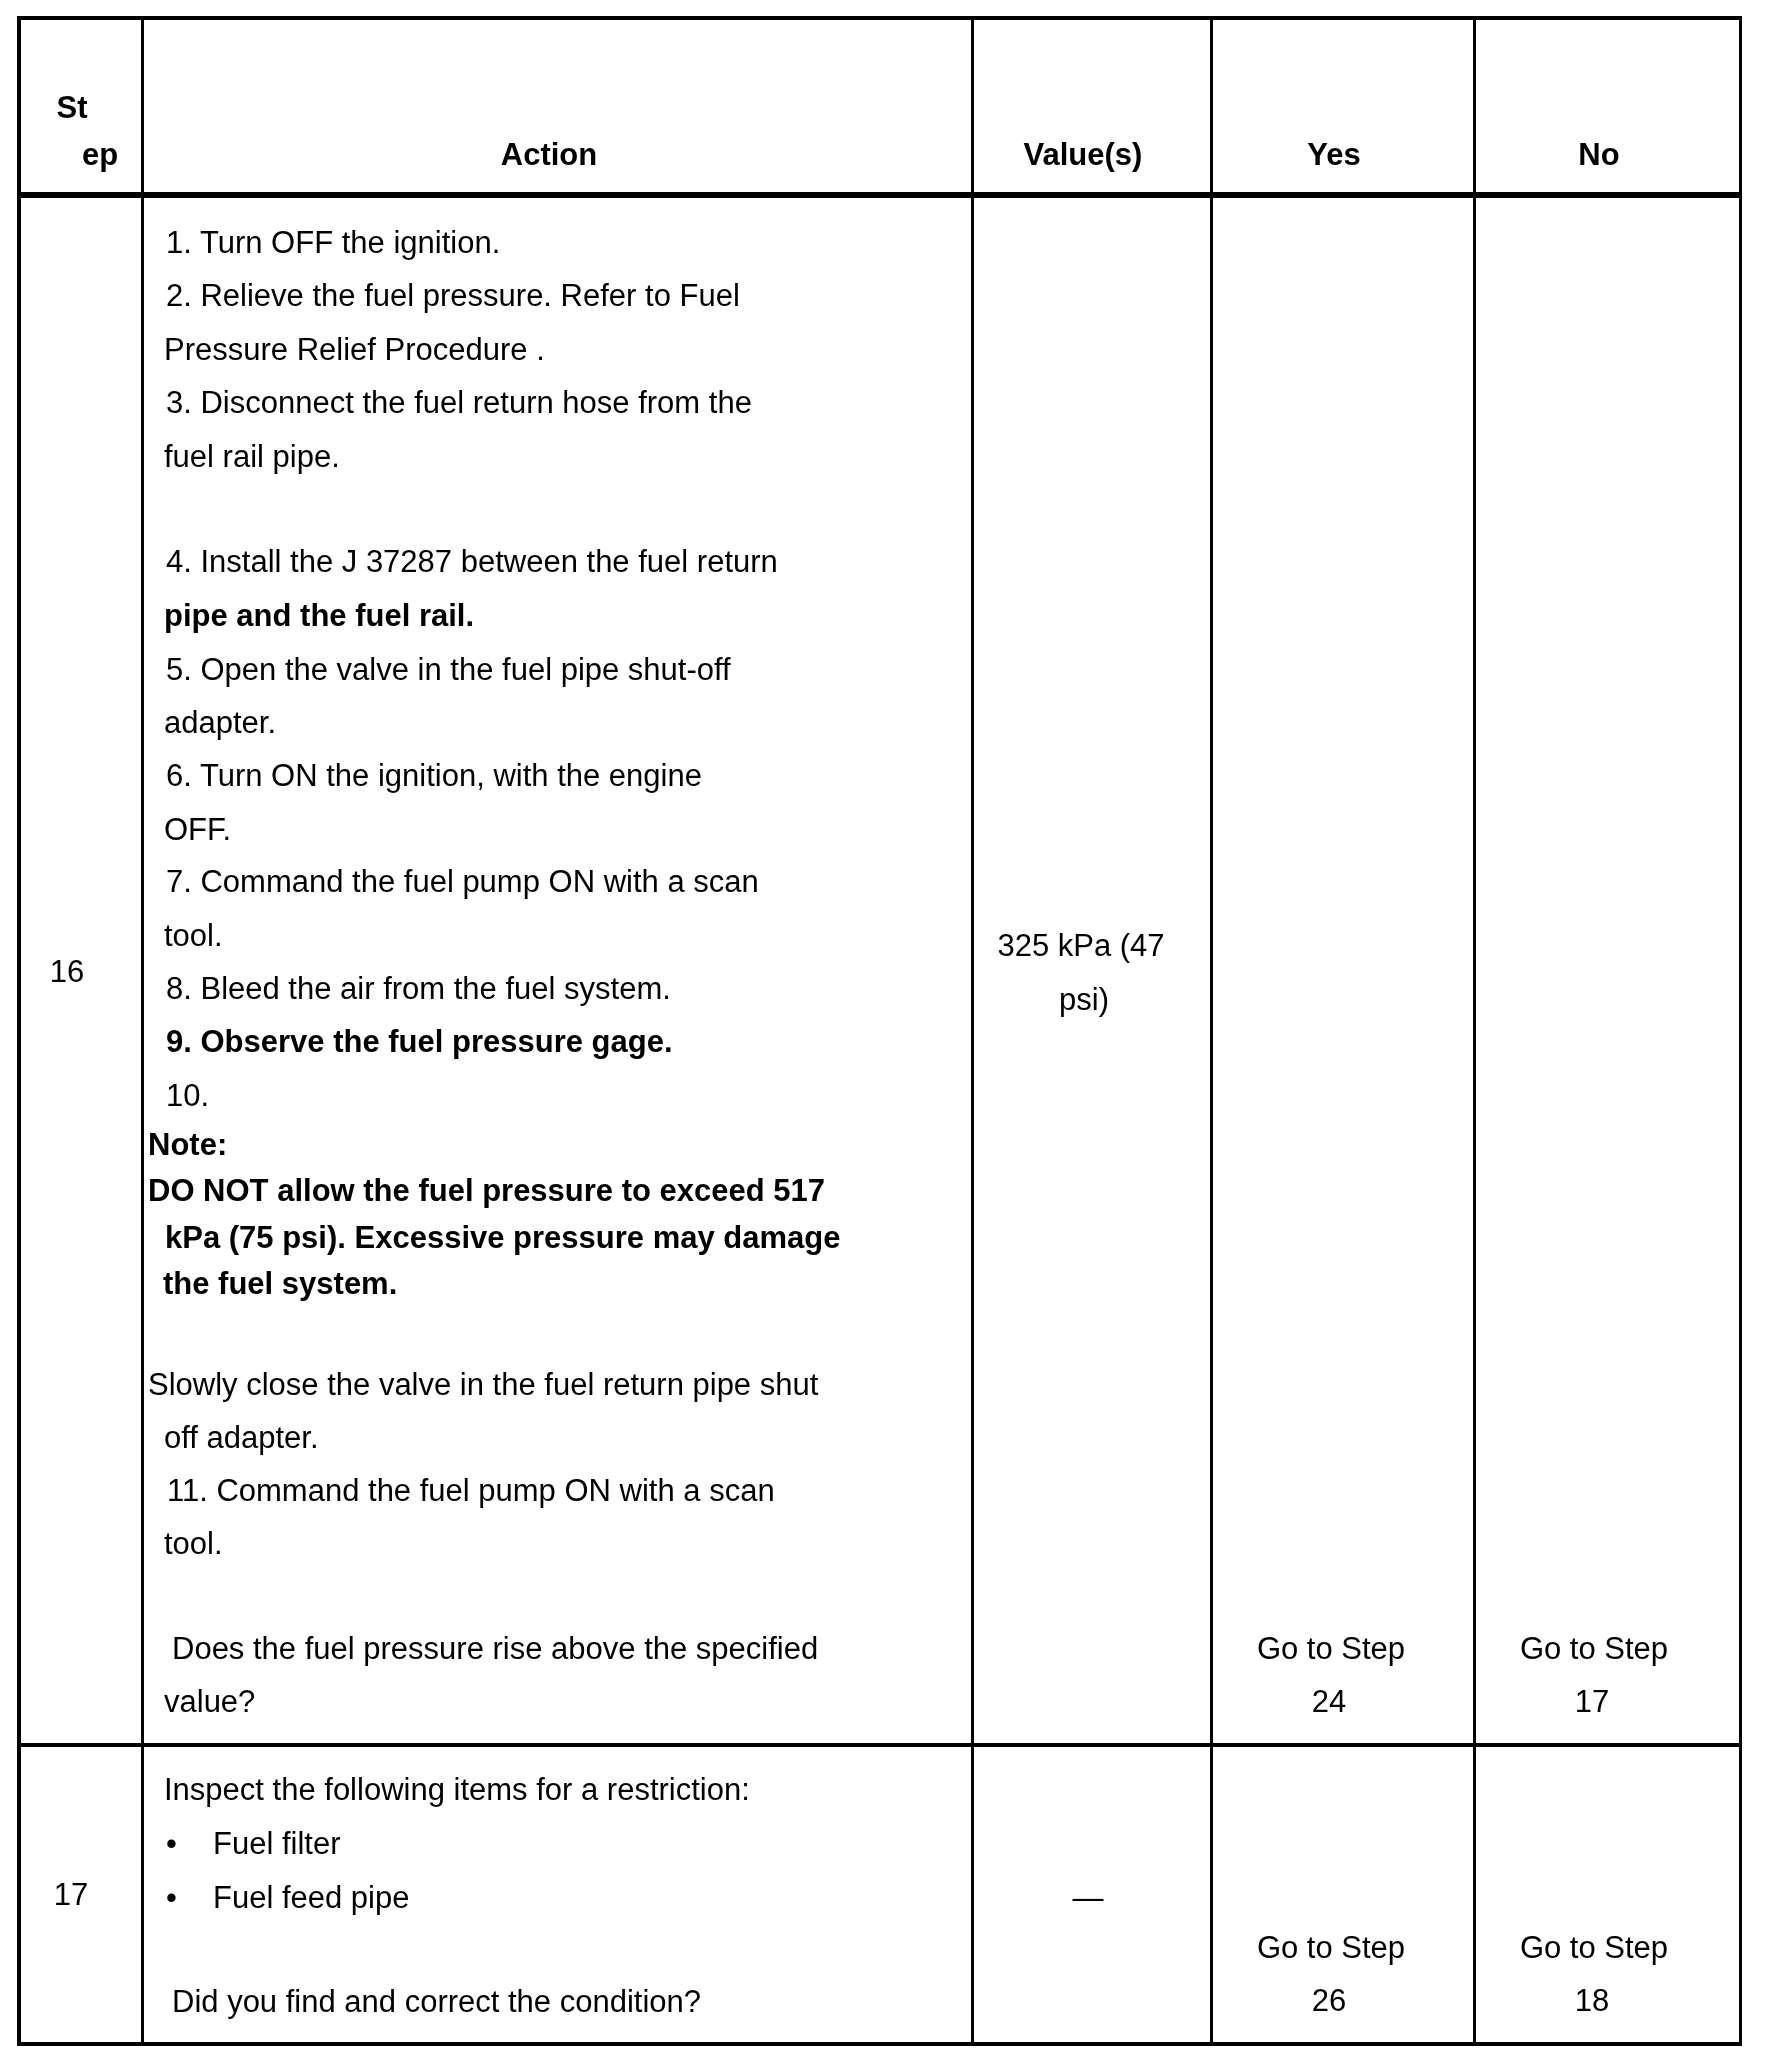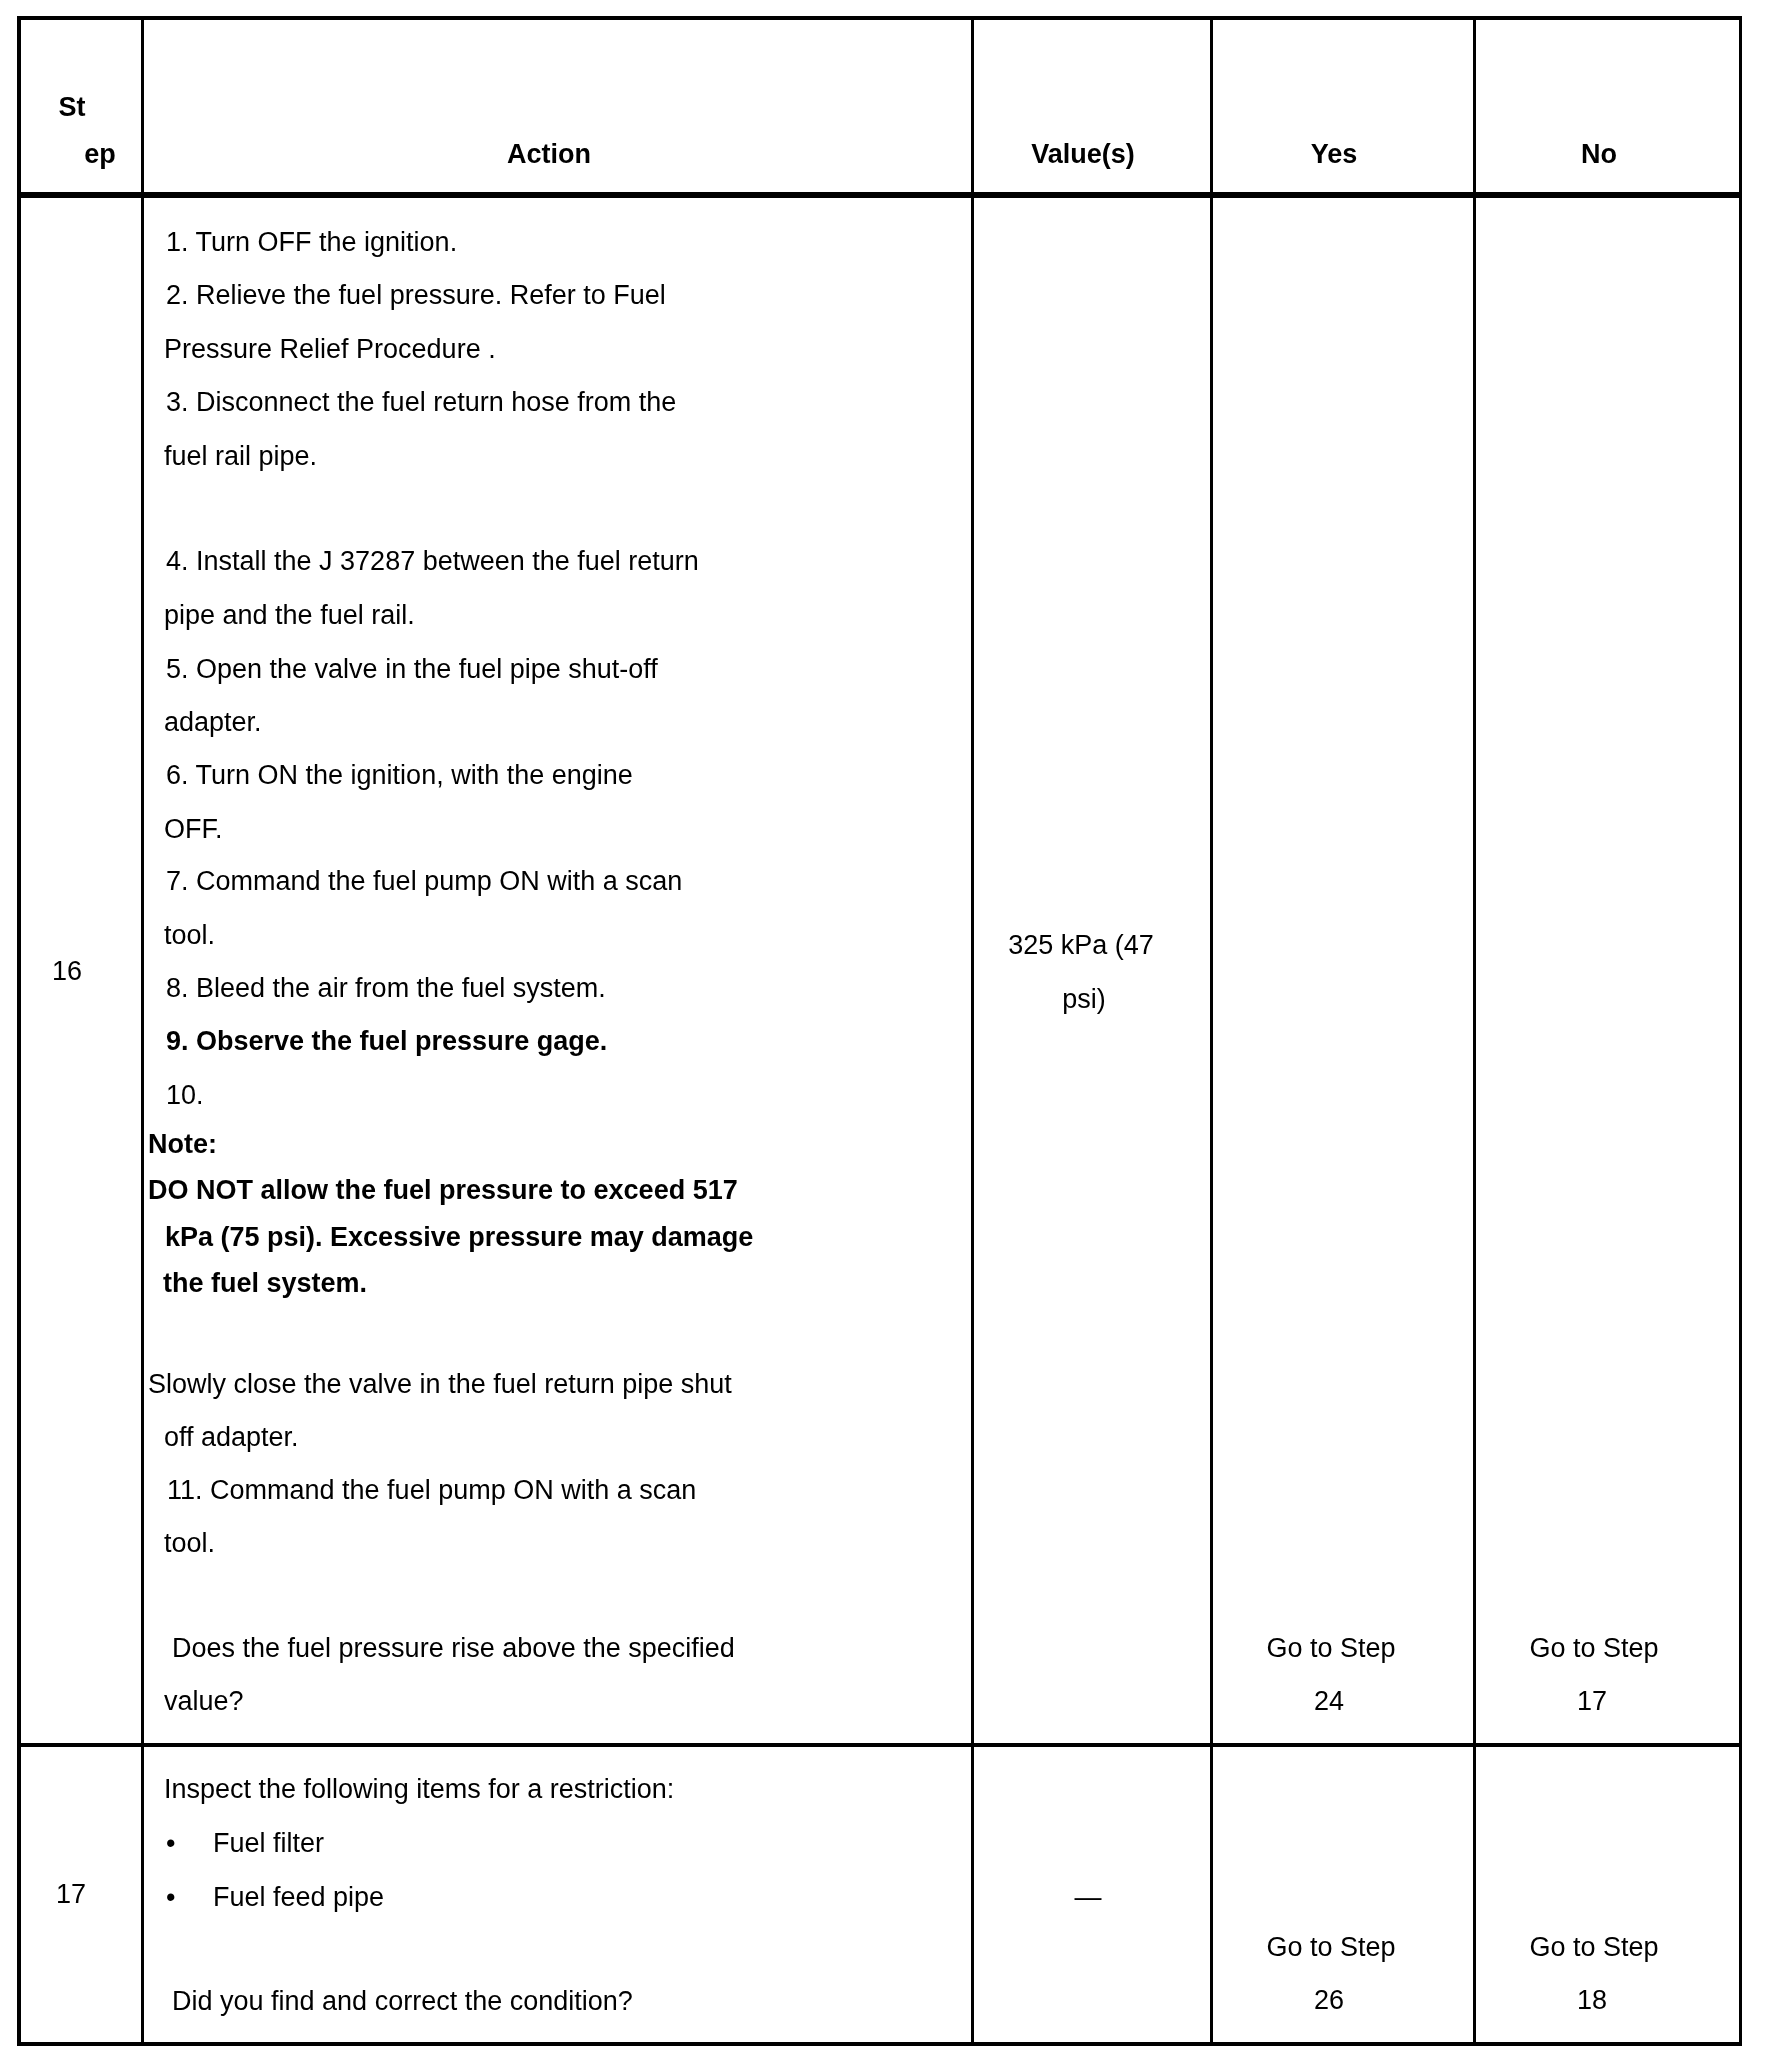--- a/index.html
+++ b/index.html
@@ -1,19 +1,19 @@
 <!DOCTYPE html>
 <html style="font-size:13px"><head>
 <meta charset="utf-8">
 <style>
   html, body { margin:0; padding:0; background:#ffffff; }
   body { width:1771px; height:2065px; position:relative; overflow:hidden;
          font-family:"Liberation Sans", sans-serif; color:#000; }
   .hl, .vl { position:absolute; background:#000; }
-  .t { position:absolute; white-space:nowrap; font-size:27px; line-height:1; transform:translateY(-50%); }
+  .t { position:absolute; white-space:nowrap; font-size:31px; line-height:1; transform:translateY(-50%); }
   .b { font-weight:bold; }
   .c { text-align:center; transform:translate(-50%,-50%); }
 </style>
 </head>
 <body>
 
 <div>
 
   <div class="hl" style="left:18.4px;top:16px;width:1724px;height:4px;"></div>
   <div class="hl" style="left:18.4px;top:192px;width:1724px;height:6.4px;"></div>
@@ -38,21 +38,21 @@
   <div>
     <span class="t c" style="left:67px;top:971px;">16</span>
 
     <div>
       <span class="t" style="left:166px;top:242px;">1.   Turn OFF the ignition.</span>
       <span class="t" style="left:166px;top:295px;">2.   Relieve the fuel pressure. Refer to Fuel</span>
       <span class="t" style="left:164px;top:349px;">Pressure Relief Procedure .</span>
       <span class="t" style="left:166px;top:402px;">3.   Disconnect the fuel return hose from the</span>
       <span class="t" style="left:164px;top:456px;">fuel rail pipe.</span>
       <span class="t" style="left:166px;top:561px;">4.   Install the J 37287 between the fuel return</span>
-      <span class="t" style="left:164px;top:615px;">pipe and the fuel rail.</span>
+      <span class="t" style="left:164px;top:615px;font-weight:bold;">pipe and the fuel rail.</span>
       <span class="t" style="left:166px;top:669px;">5.   Open the valve in the fuel pipe shut-off</span>
       <span class="t" style="left:164px;top:722px;">adapter.</span>
       <span class="t" style="left:166px;top:775px;">6.   Turn ON the ignition, with the engine</span>
       <span class="t" style="left:164px;top:829px;">OFF.</span>
       <span class="t" style="left:166px;top:881px;">7.   Command the fuel pump ON with a scan</span>
       <span class="t" style="left:164px;top:935px;">tool.</span>
       <span class="t" style="left:166px;top:988px;text-align:right;">8.   Bleed the air from the fuel system.</span>
       <span class="t" style="left:166px;top:1041px;font-weight:bold;">9.   Observe the fuel pressure gage.</span>
       <span class="t" style="left:166px;top:1095px;">10.</span>
 

